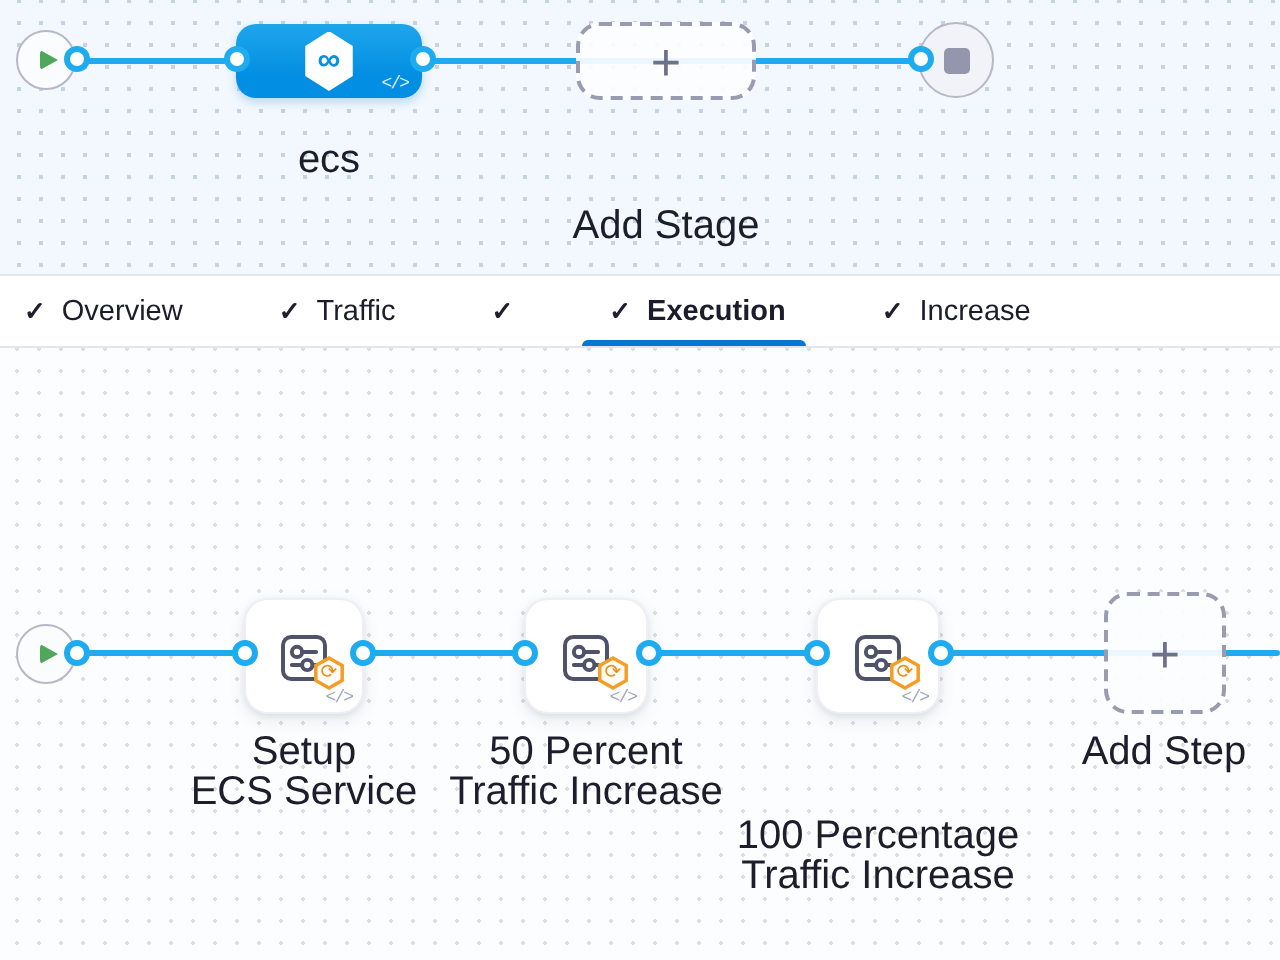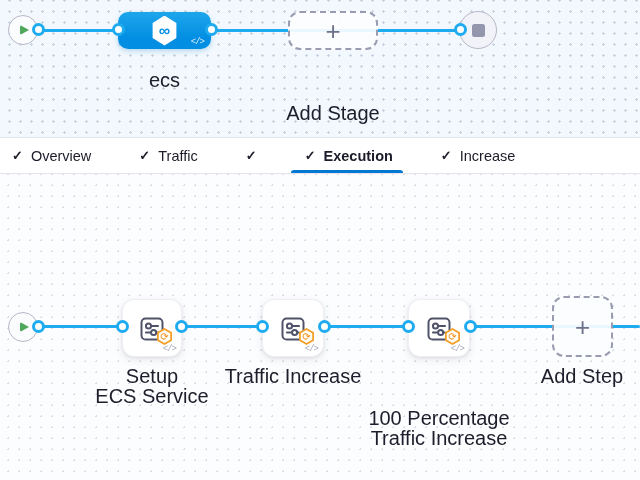--- a/index.html
+++ b/index.html
@@ -248,20 +248,21 @@
 
     <div class="dashed-box" style="left:552px; top:122px; width:61px; height:61px;">
       <span class="plus-glyph">+</span>
     </div>
 
     <div class="node-label" style="left:77px; top:192px; width:150px;">
       <div>Setup</div>
       <div>ECS Service</div>
     </div>
     <div class="node-label" style="left:218px; top:192px; width:150px;">
+      <div>50 Percent</div>
       <div>Traffic Increase</div>
     </div>
     <div class="node-label" style="left:364px; top:192px; width:150px;margin-top:42px;">
       <div>100 Percentage</div>
       <div>Traffic Increase</div>
     </div>
     <div class="node-label" style="left:507px; top:192px; width:150px;">Add Step</div>
   </section>
 
 </div>

